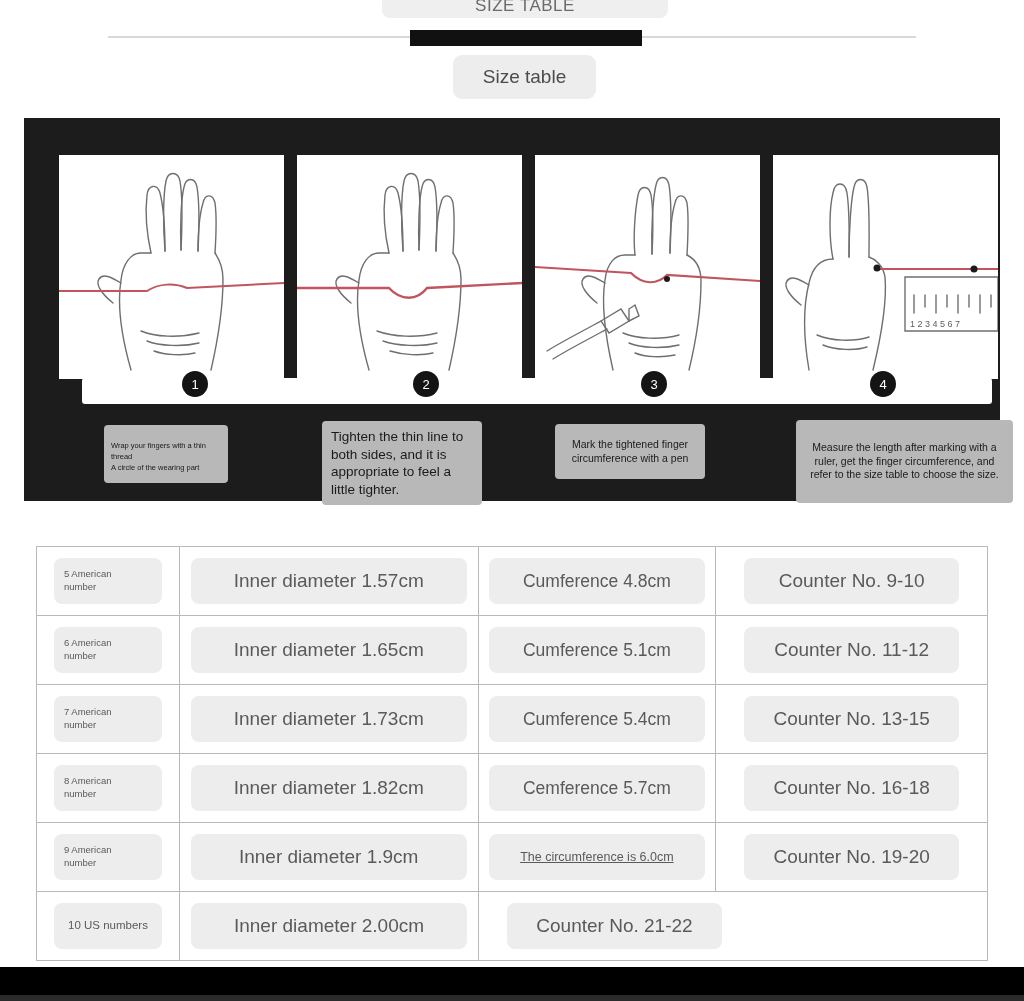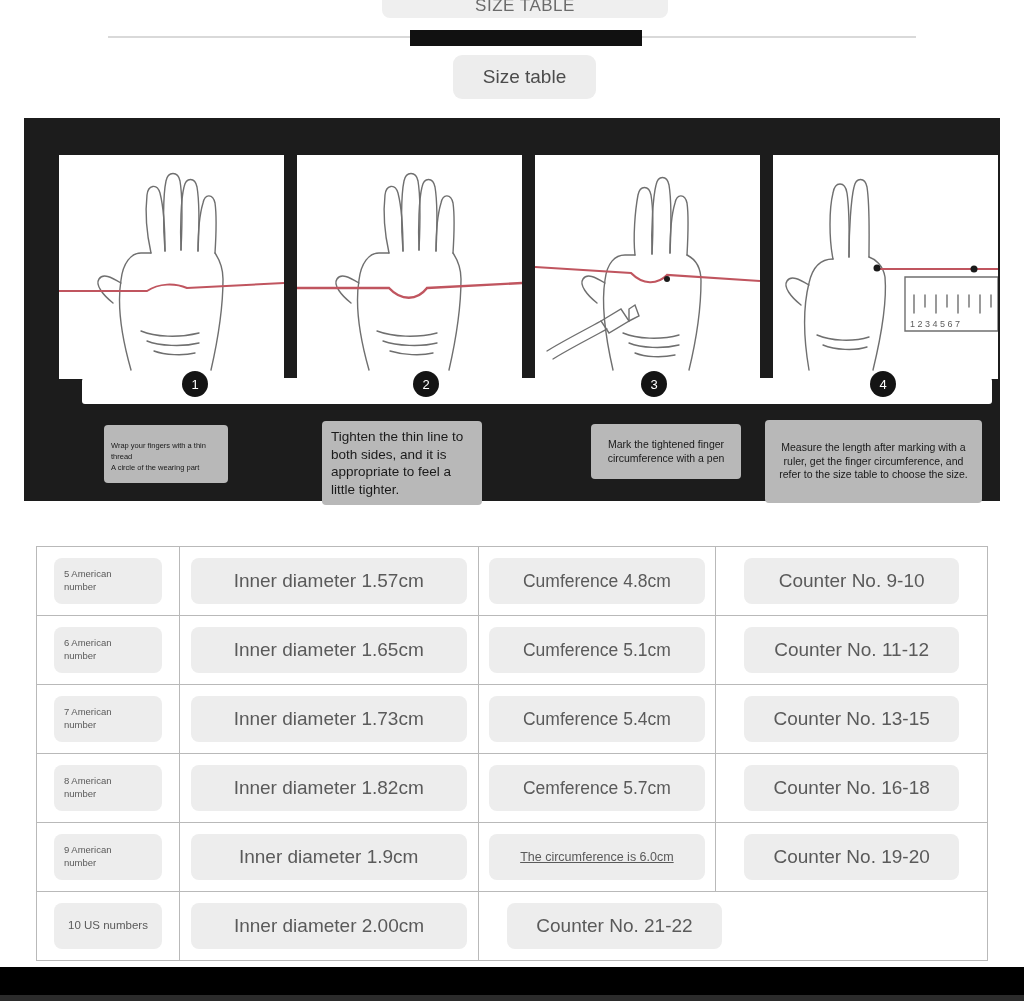--- a/index.html
+++ b/index.html
@@ -122,24 +122,24 @@
   }
   .cap2 {
     left: 322px; top: 421px; width: 160px; height: 84px;
     font-size: 13.5px;
     text-align: left;
     padding: 7px 9px;
   }
   .cap3 {
     left: 555px; top: 424px; width: 150px; height: 55px;
     font-size: 10.5px;
-    display: flex; align-items: center; justify-content: center; margin-left: 36px;
+    display: flex; align-items: center; justify-content: center;
   }
   .cap4 {
-    left: 765px; top: 420px; width: 217px; height: 83px;
+    left: 796px; top: 420px; width: 217px; height: 83px;
     font-size: 10.5px;
     display: flex; align-items: center; justify-content: center;
   }
 
   
   .table-wrap {
     position: absolute;
     left: 36px; top: 546px;
     width: 952px;
     border: 1px solid #b9b9b9;

